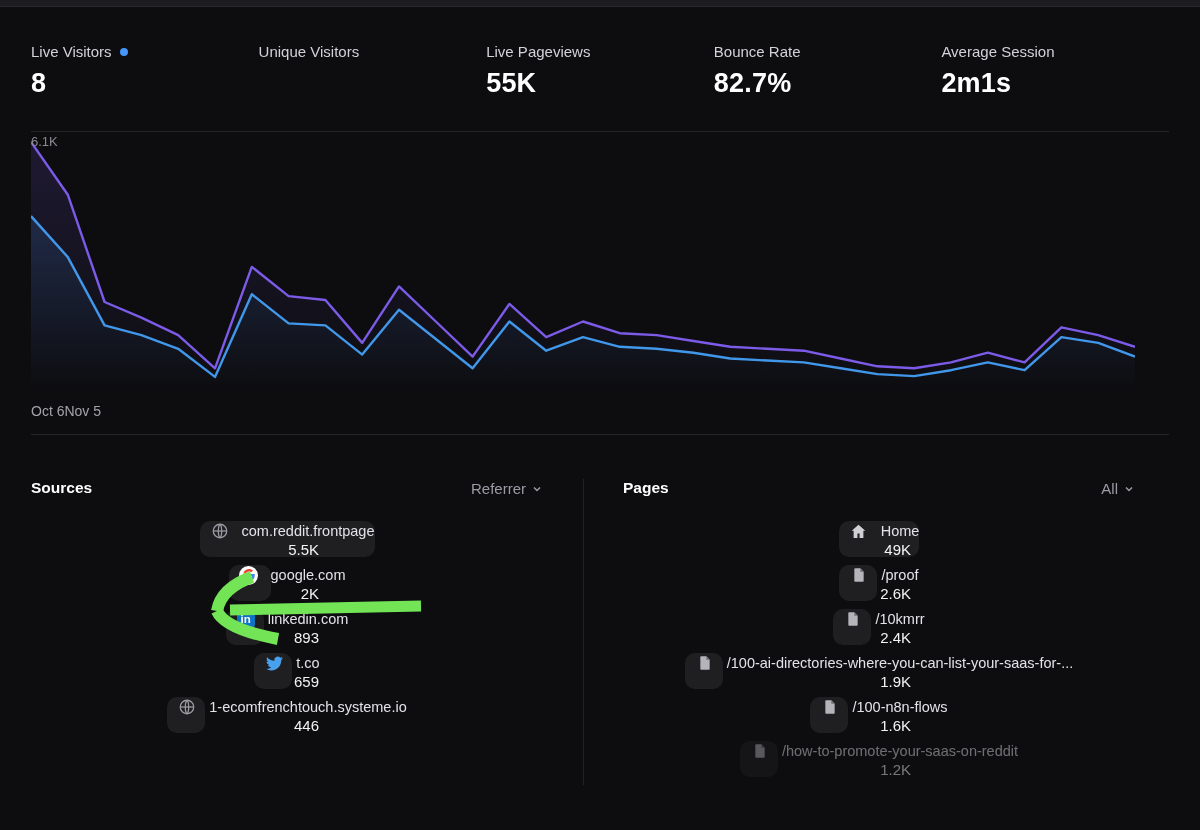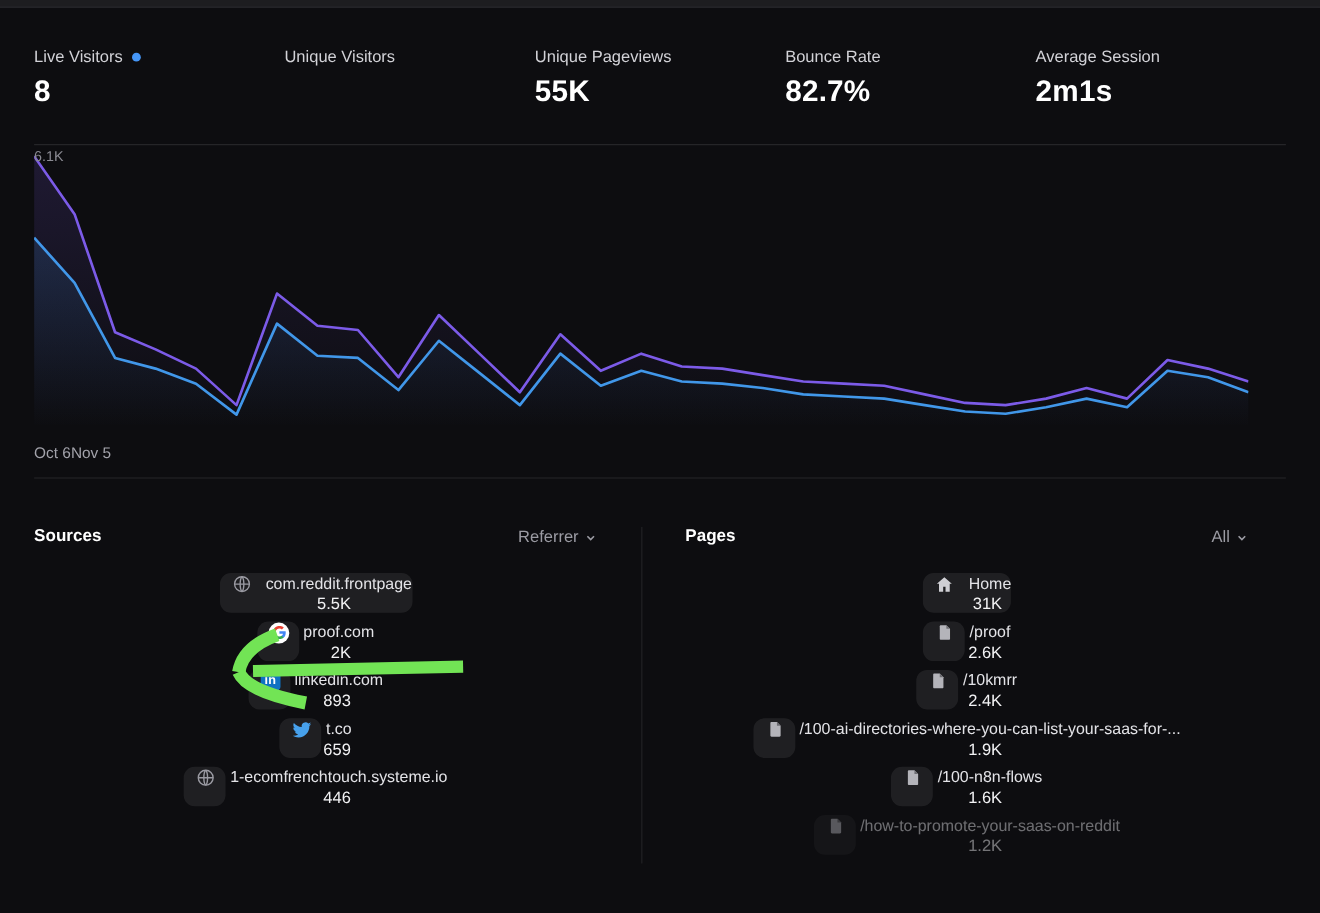--- a/index.html
+++ b/index.html
@@ -49,21 +49,21 @@
 <div class="wrap">
   <div class="stats" id="stats">
       <div class="stat">
         <div class="lbl">Live Visitors<span class="livedot" style="background:#4596F7"></span></div>
         <div class="val">8</div>
       </div>
       <div class="stat">
         <div class="lbl">Unique Visitors</div>
       </div>
       <div class="stat">
-        <div class="lbl">Unique Pageviews</div>
+        <div class="lbl">Live Pageviews</div>
         <div class="val">55K</div>
       </div>
       <div class="stat">
         <div class="lbl">Bounce Rate</div>
         <div class="val">82.7%</div>
       </div>
       <div class="stat">
         <div class="lbl">Average Session</div>
         <div class="val">2m1s</div>
       </div>
@@ -130,21 +130,21 @@
               <span class="ricon">
                 <span class="gcircle">
                   <svg width="12" height="12" viewBox="0 0 18 18">
                     <path fill="#4285F4" d="M17.64 9.2045c0-.6381-.0573-1.2518-.1636-1.8409H9v3.4814h4.8436c-.2086 1.125-.8427 2.0782-1.7959 2.7164v2.2581h2.9087c1.7018-1.5668 2.6836-3.874 2.6836-6.615z"></path>
                     <path fill="#34A853" d="M9 18c2.43 0 4.4673-.806 5.9564-2.1805l-2.9087-2.2581c-.8059.54-1.8368.859-3.0477.859-2.344 0-4.3282-1.5831-5.036-3.7104H.9574v2.3318C2.4382 15.9832 5.4818 18 9 18z"></path>
                     <path fill="#FBBC05" d="M3.964 10.71c-.18-.54-.2822-1.1168-.2822-1.71s.1023-1.17.2823-1.71V4.9582H.9573A8.9965 8.9965 0 0 0 0 9c0 1.4523.3477 2.8268.9573 4.0418L3.964 10.71z"></path>
                     <path fill="#EA4335" d="M9 3.5795c1.3214 0 2.5077.4541 3.4405 1.346l2.5813-2.5814C13.4632.8918 11.4259 0 9 0 5.4818 0 2.4382 2.0168.9573 4.9582L3.964 7.29C4.6718 5.1627 6.6559 3.5795 9 3.5795z"></path>
                   </svg>
                 </span>
               </span>
-              <span class="rlabel">proof.com</span>
+              <span class="rlabel">google.com</span>
             </div>
             <div class="rval">2K</div>
           </div>
           <div class="row">
             <div class="track">
               <div class="bar" style="width:16.24%"></div>
               <span class="ricon">
                 <span class="libox">in</span>
               </span>
               <span class="rlabel">linkedin.com</span>
@@ -197,21 +197,21 @@
           <div class="row">
             <div class="track">
               <div class="bar" style="width:100.00%"></div>
               <span class="ricon">
                 <svg width="17" height="17" viewBox="0 0 24 24">
                   <path fill="#cfcfd4" d="M12 2.6 2.4 10.9h2.7V21h5.4v-6.3h3v6.3h5.4V10.9h2.7z"></path>
                 </svg>
               </span>
               <span class="rlabel">Home</span>
             </div>
-            <div class="rval">31K</div>
+            <div class="rval">49K</div>
           </div>
           <div class="row">
             <div class="track">
               <div class="bar" style="width:8.39%"></div>
               <span class="ricon">
                 <svg width="16" height="16" viewBox="0 0 24 24">
                   <path fill="#b4b4ba" d="M6.5 2H14l5 5v13.5c0 .83-.67 1.5-1.5 1.5h-11c-.83 0-1.5-.67-1.5-1.5v-17C5 2.67 5.67 2 6.5 2z"></path>
                   <path fill="#6d6d72" d="M14 2v5h5z"></path>
                 </svg>
               </span>

